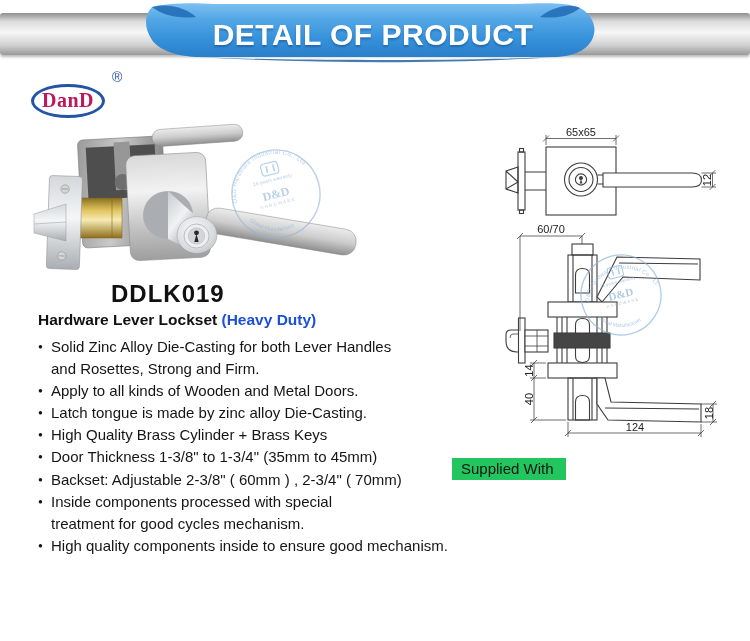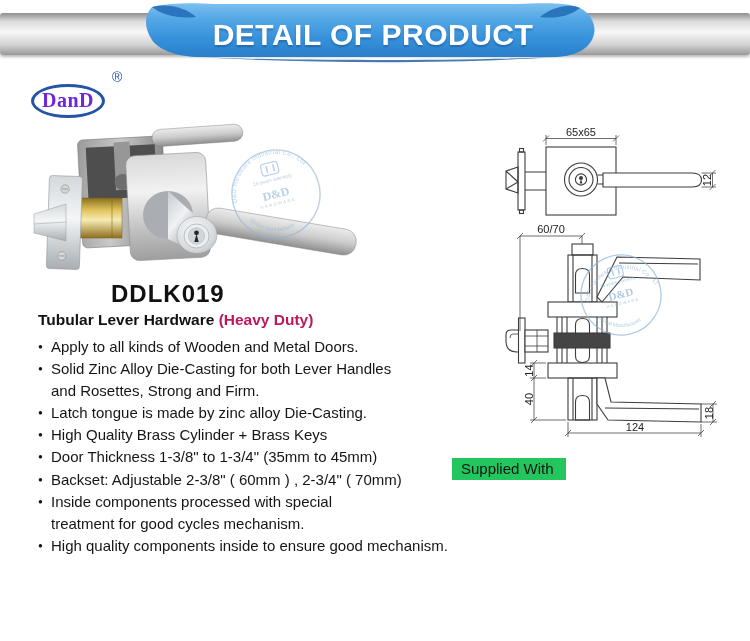--- a/index.html
+++ b/index.html
@@ -22,35 +22,35 @@
     text-shadow:0 2px 2px rgba(15,60,120,.4); white-space:nowrap;
   }
   
   .logo {
     position:absolute; left:31px; top:84px; width:74px; height:34px;
     border:3px solid #2454a6; border-radius:50%;
     display:flex; align-items:center; justify-content:center;
   }
   .logo-text {
     font-family:"Liberation Serif", serif; font-weight:bold;
-    font-size:20px; color:#6d28d9; letter-spacing:.5px; padding-bottom:2px;
+    font-size:20px; color:#be185d; letter-spacing:.5px; padding-bottom:2px;
   }
   .logo-reg { position:absolute; left:112px; top:69px; font-size:14px; color:#2454a6; }
   
   .photo-svg   { position:absolute; left:30px;  top:120px; width:335px; height:185px; }
   .drawing-svg { position:absolute; left:480px; top:105px; width:270px; height:345px; }
   
   .product-code {
     position:absolute; left:111px; top:280px; font-size:24px; font-weight:bold;
     color:#111; letter-spacing:1px;
   }
   .product-heading {
     position:absolute; left:38px; top:311px; font-size:15.5px; font-weight:bold; color:#111;
   }
-  .product-heading .hl { color:#be185d; }
+  .product-heading .hl { color:#1d4ed8; }
   .features {
     position:absolute; left:38px; top:336px; width:416px; list-style:none;
   }
   .features li {
     position:relative; padding-left:13px; font-size:15px; line-height:22.1px; color:#151515;
   }
   .features li::before {
     content:"\25CF"; position:absolute; left:0; top:0; font-size:8px; line-height:22.1px; color:#151515;
   }
   .features li span { white-space:pre-line; }
@@ -183,26 +183,26 @@
       <path d="M243,44.5 V51.5 M250,44.5 V51.5" stroke="#8fb4d8" stroke-width="1.6" fill="none"></path>
       <text x="246" y="61" font-size="5" text-anchor="middle">16 years warranty</text>
       <text x="246" y="78" font-size="12" font-weight="bold" text-anchor="middle" class="wm-serif">D&amp;D</text>
       <text x="246" y="85" font-size="4.3" letter-spacing="1.5" text-anchor="middle">HARDWARE</text>
       <text font-size="5.4"><textPath href="#wmBot1" startOffset="4">Global Manufacturer</textPath></text>
     </g>
   </svg>
 
   <div class="product-code">DDLK019</div>
 
-  <div class="product-heading"><span>Tubular Lever Hardware</span> <span class="hl">(Heavy Duty)</span></div>
+  <div class="product-heading"><span>Hardware Lever Lockset</span> <span class="hl">(Heavy Duty)</span></div>
 
   <ul class="features">
-    <li><span>Apply to all kinds of Wooden and Metal Doors.</span></li>
     <li><span>Solid Zinc Alloy Die-Casting for both Lever Handles
 and Rosettes, Strong and Firm.</span></li>
+    <li><span>Apply to all kinds of Wooden and Metal Doors.</span></li>
     <li><span>Latch tongue is made by zinc alloy Die-Casting.</span></li>
     <li><span>High Quality Brass Cylinder + Brass Keys</span></li>
     <li><span>Door Thickness 1-3/8" to 1-3/4" (35mm to 45mm)</span></li>
     <li><span>Backset: Adjustable 2-3/8" ( 60mm ) , 2-3/4" ( 70mm)</span></li>
     <li><span>Inside components processed with special
 treatment for good cycles mechanism.</span></li>
     <li><span>High quality components inside to ensure good mechanism.</span></li>
   </ul>
 
   <svg class="drawing-svg" viewBox="0 0 270 345">

